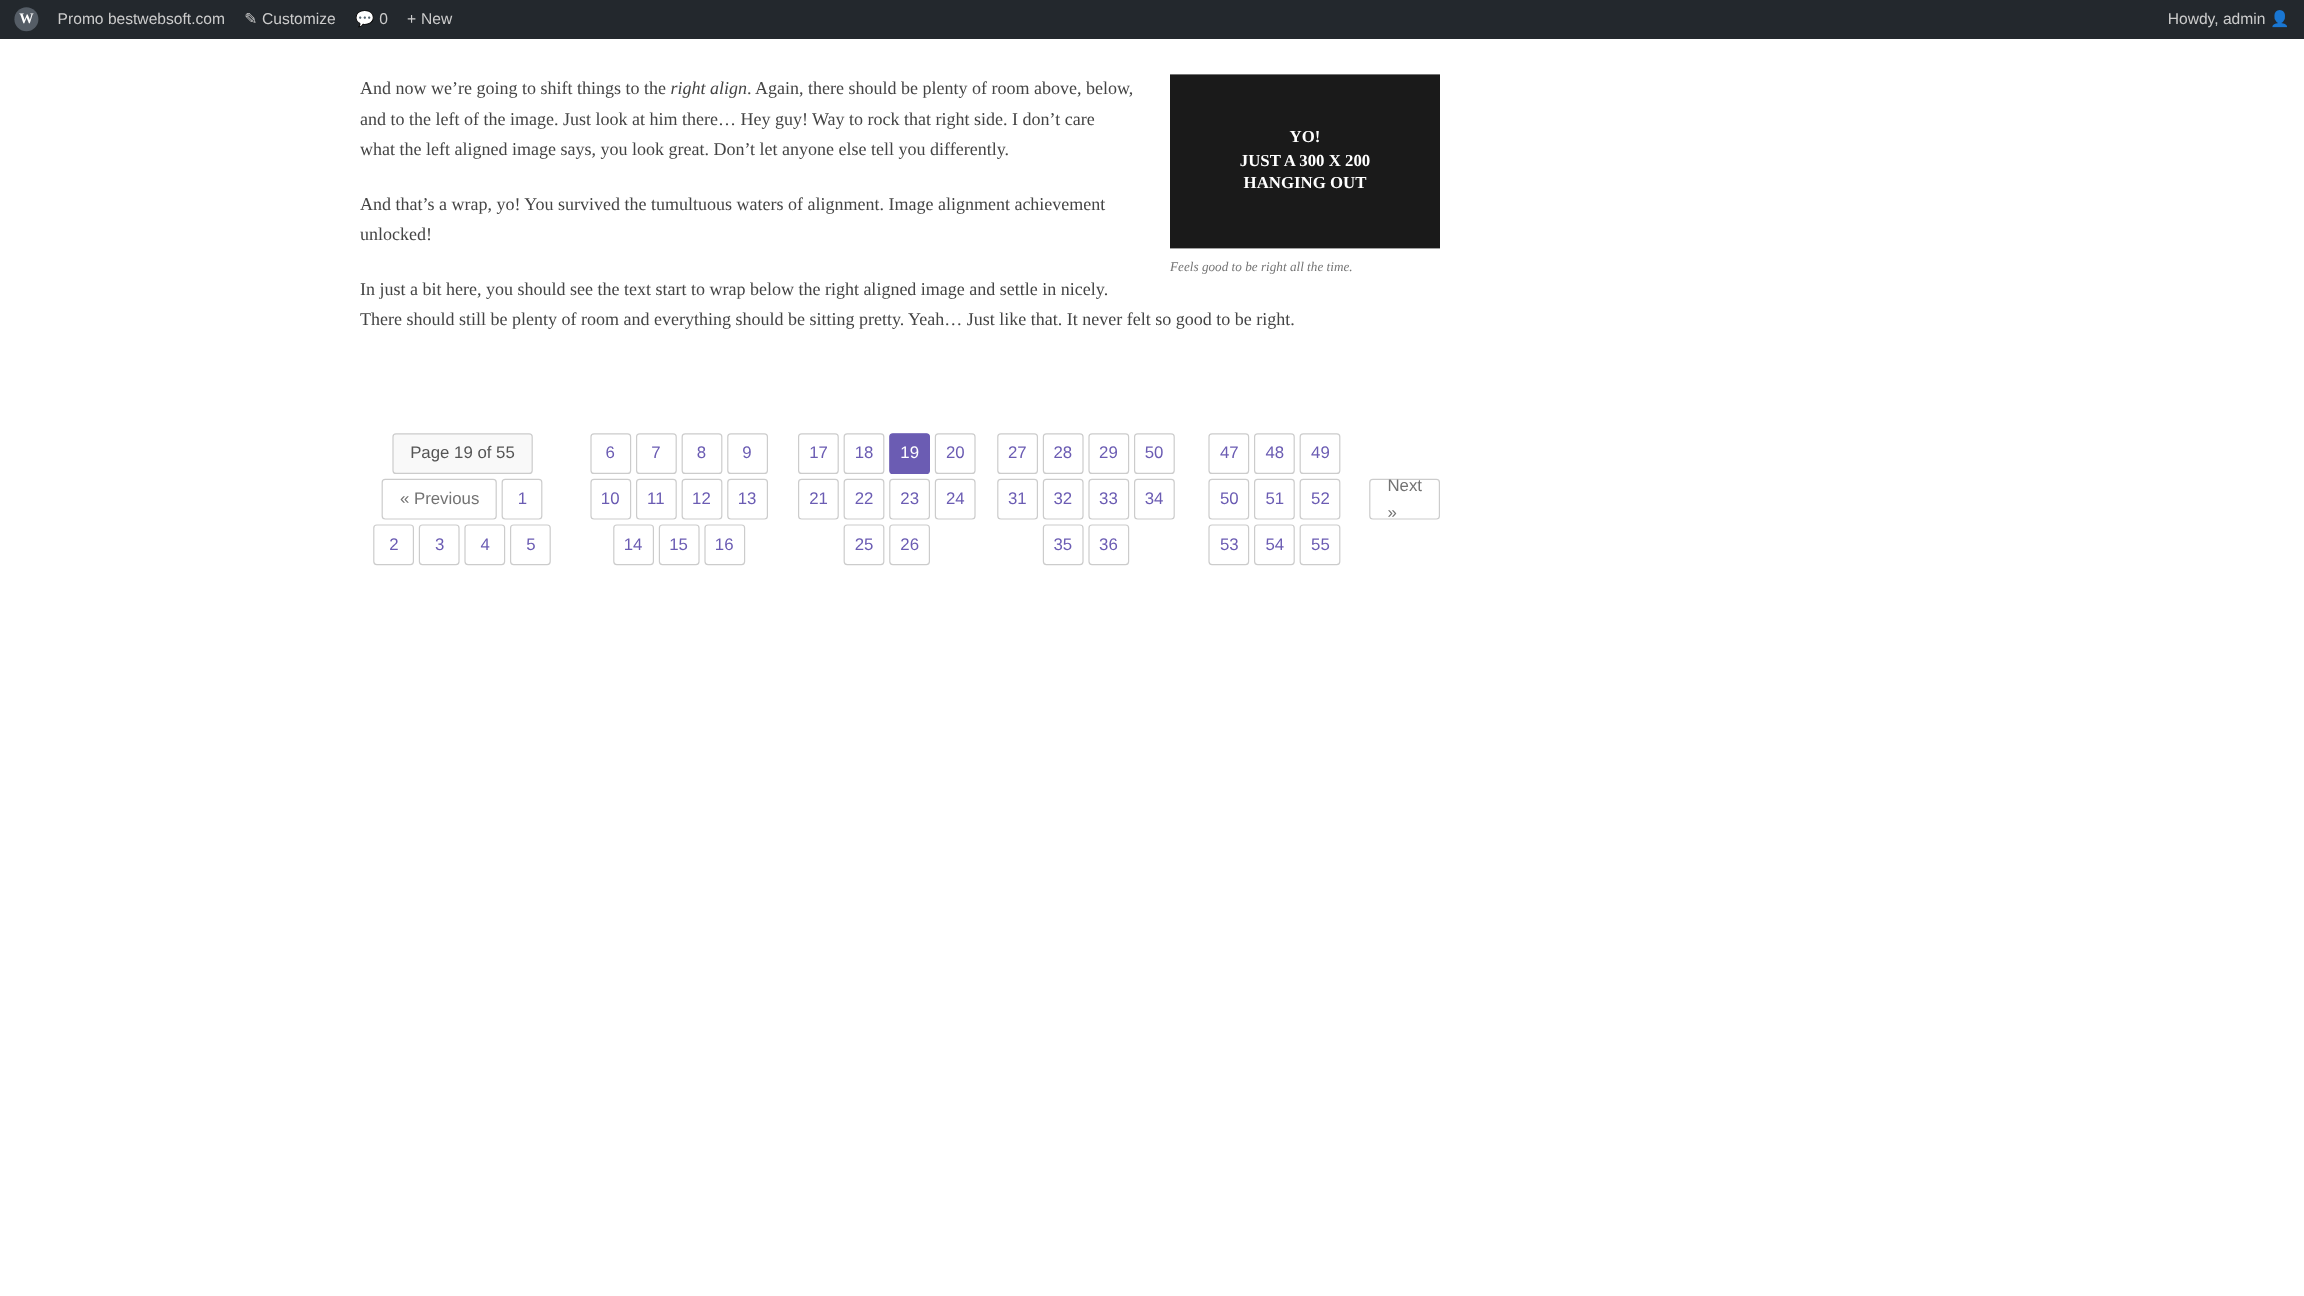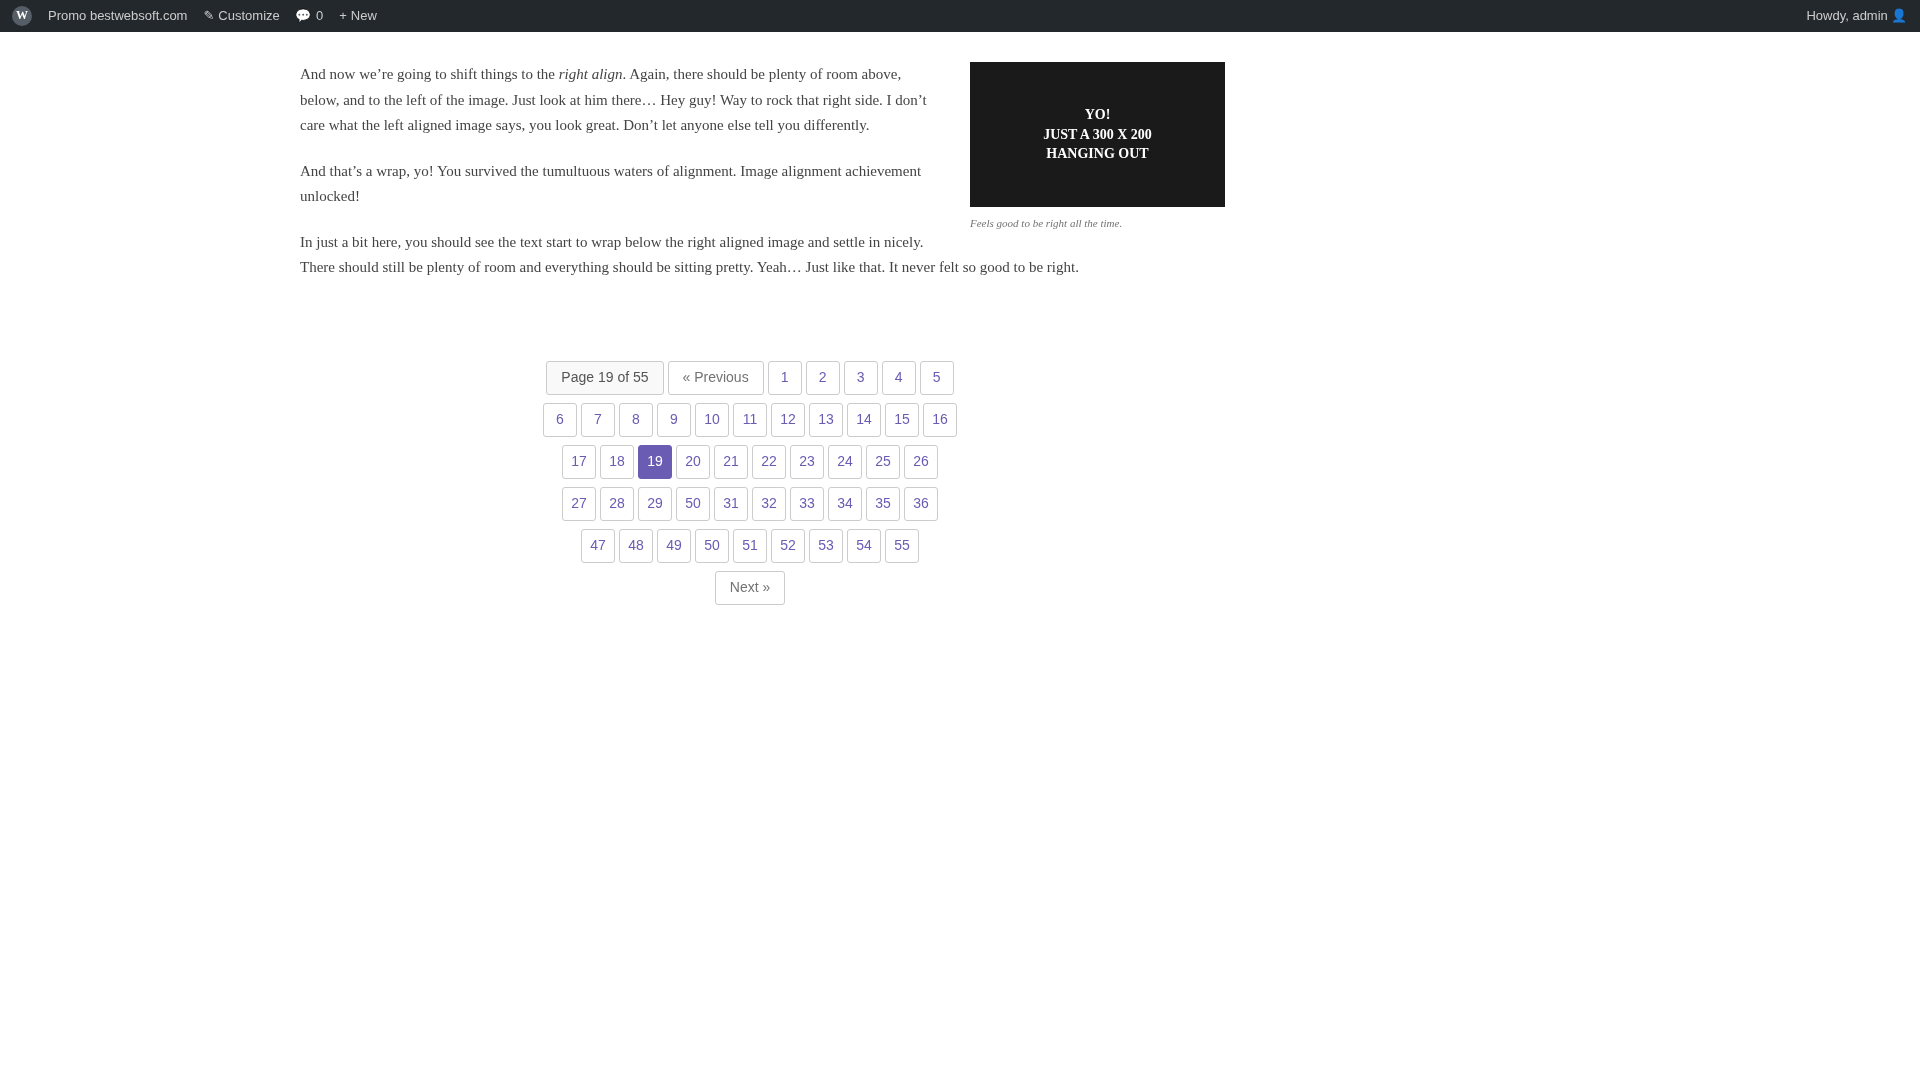--- a/index.html
+++ b/index.html
@@ -91,21 +91,21 @@
     }
 
     
     .figure-right {
       float: right;
       margin: 0 0 20px 30px;
       max-width: 230px;
     }
     .figure-right .image-placeholder {
       background: #1a1a1a;
-      width: 255px;
+      width: 225px;
       height: 145px;
       display: flex;
       flex-direction: column;
       align-items: center;
       justify-content: center;
       color: #fff;
       font-size: 14px;
       font-weight: bold;
       text-align: center;
       line-height: 1.4;
@@ -121,21 +121,20 @@
       content: '';
       display: table;
       clear: both;
     }
 
     
     .pagination-wrap {
       margin-top: 40px;
       padding-top: 20px;
       display: flex;
-      flex-direction: column;
       align-items: center;
       gap: 8px;
     }
 
     .pagination-row {
       display: flex;
       flex-wrap: wrap;
       gap: 4px;
       justify-content: center;
       align-items: center;

